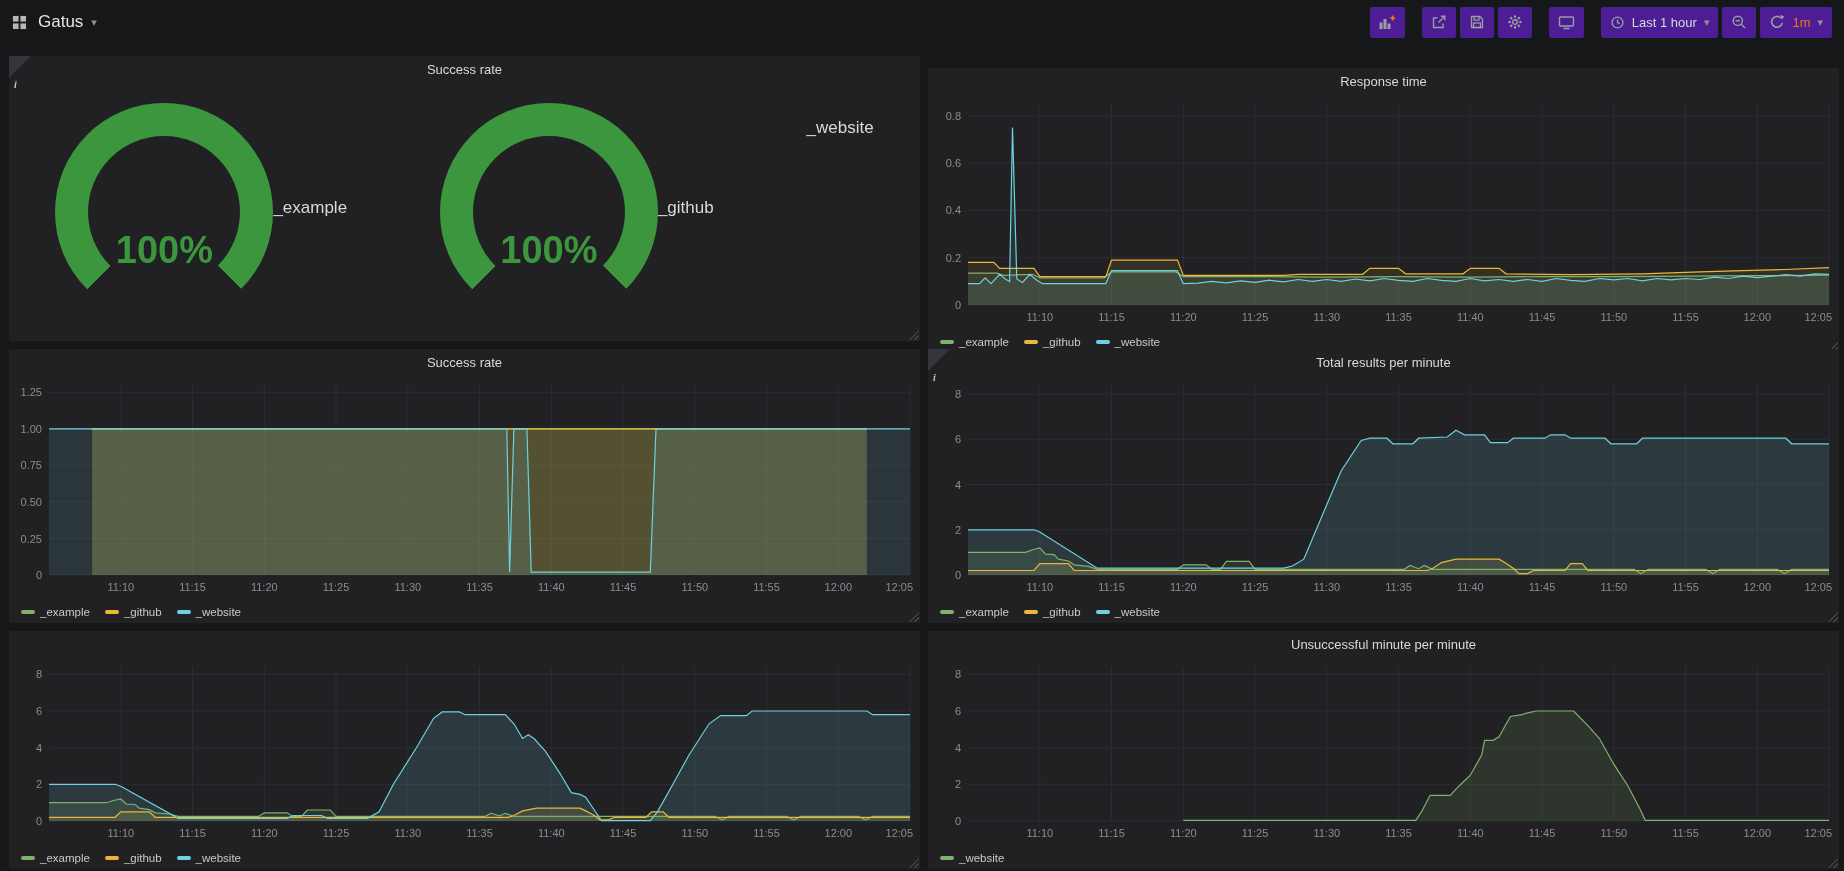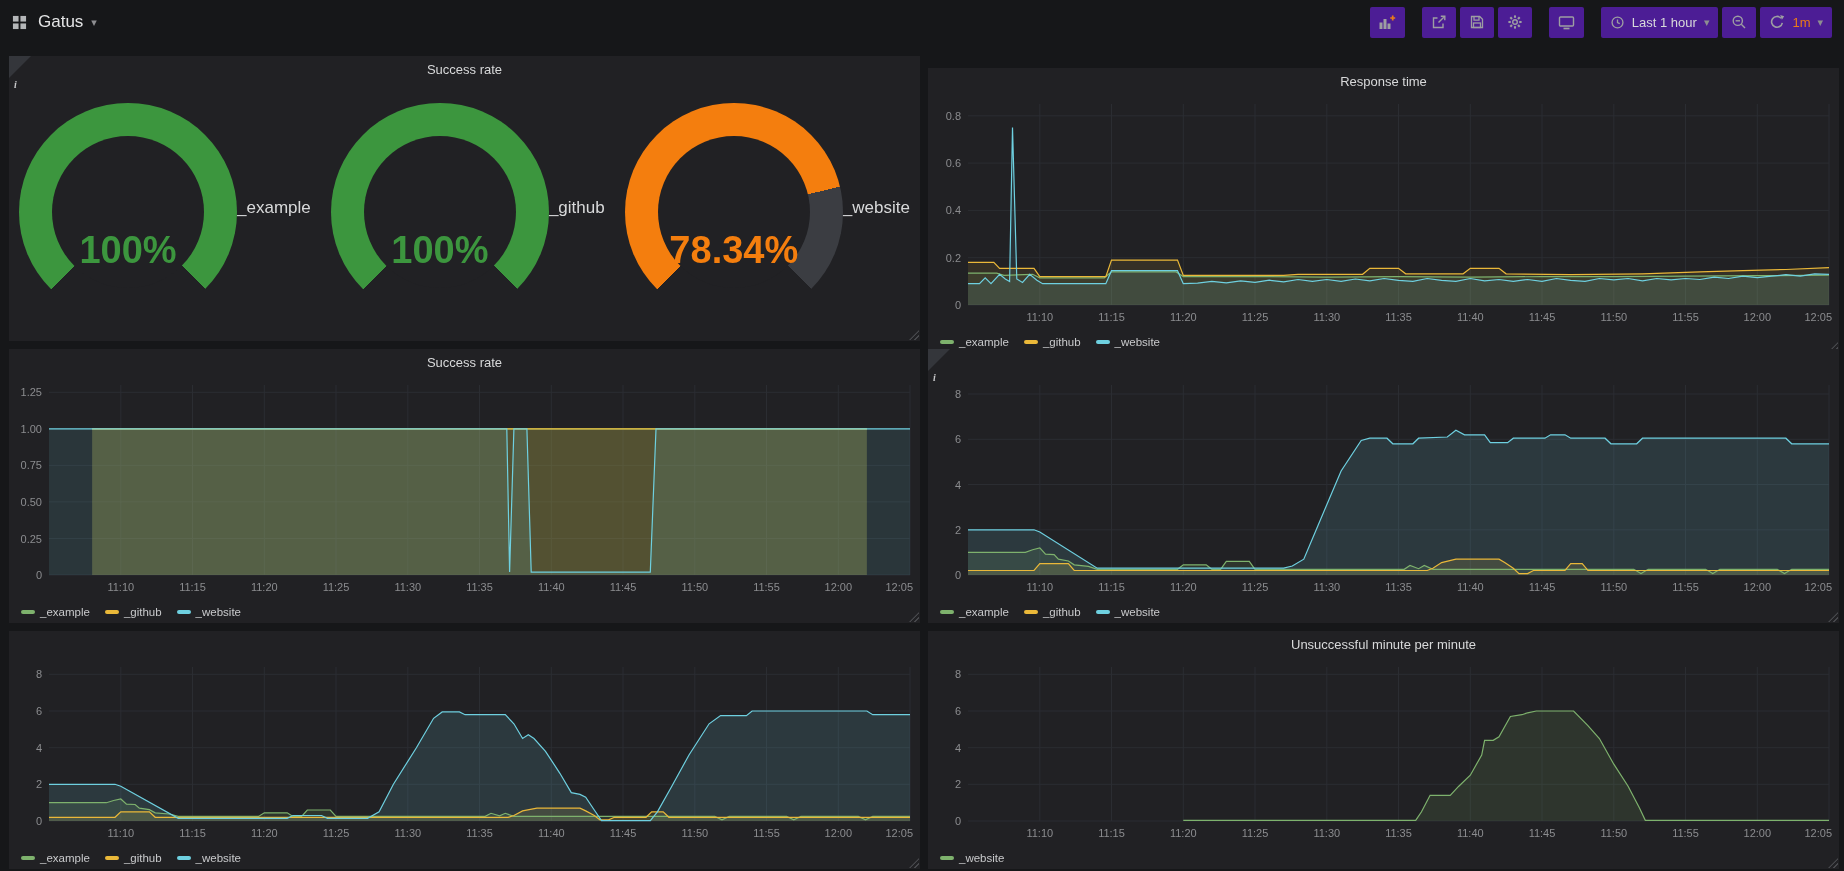--- a/index.html
+++ b/index.html
@@ -168,25 +168,20 @@
     </div>
     <div class="gauge-wrap">
       <div class="gauge">
           <div class="gauge-arc" style="background: conic-gradient(from 225deg, rgb(60, 150, 62) 0deg, rgb(60, 150, 62) 270deg, rgb(59, 61, 66) 270deg, rgb(59, 61, 66) 270deg, transparent 270deg, transparent 360deg);"></div>
           <div class="gauge-hole"></div>
         <div class="gauge-value" style="color: rgb(60, 150, 62);">100%</div>
         </div>
       <div class="gauge-label">_github</div>
     </div>
     <div class="gauge-wrap">
-      <div class="gauge">
-          <div class="gauge-arc" style="background: conic-gradient(from 225deg, rgb(244, 126, 14) 0deg, rgb(244, 126, 14) 211.518deg, rgb(59, 61, 66) 211.518deg, rgb(59, 61, 66) 270deg, transparent 270deg, transparent 360deg);"></div>
-          <div class="gauge-hole"></div>
-        <div class="gauge-value" style="color: rgb(244, 126, 14);">78.34%</div>
-        </div>
       <div class="gauge-label">_website</div>
     </div>
   </div>
   <div class="resize-handle"></div>
 </div>
 
 <div class="panel" style="left:928px;top:68px;width:911px;height:285px">
   <div class="panel-header"><span>Response time</span></div>
   <div class="chart"><svg width="903" height="232">
         <line x1="36" x2="897" y1="210.0" y2="210.0" stroke="#2b2d32"></line>
@@ -307,20 +302,21 @@
         <span>_website</span>
       </span>
     </div>
   <div class="resize-handle"></div>
 </div>
 
 <div class="panel" style="left:928px;top:349px;width:911px;height:274px">
   <div class="info-corner">
       <span class="info-i">i</span>
     </div>
+  <div class="panel-header"><span>Total results per minute</span></div>
   <div class="chart"><svg width="903" height="221">
         <line x1="36" x2="897" y1="199.0" y2="199.0" stroke="#2b2d32"></line>
         <text class="tick" x="29" y="203.0" text-anchor="end">0</text>
         <line x1="36" x2="897" y1="153.8" y2="153.8" stroke="#2b2d32"></line>
         <text class="tick" x="29" y="157.8" text-anchor="end">2</text>
         <line x1="36" x2="897" y1="108.5" y2="108.5" stroke="#2b2d32"></line>
         <text class="tick" x="29" y="112.5" text-anchor="end">4</text>
         <line x1="36" x2="897" y1="63.3" y2="63.3" stroke="#2b2d32"></line>
         <text class="tick" x="29" y="67.3" text-anchor="end">6</text>
         <line x1="36" x2="897" y1="18.0" y2="18.0" stroke="#2b2d32"></line>

